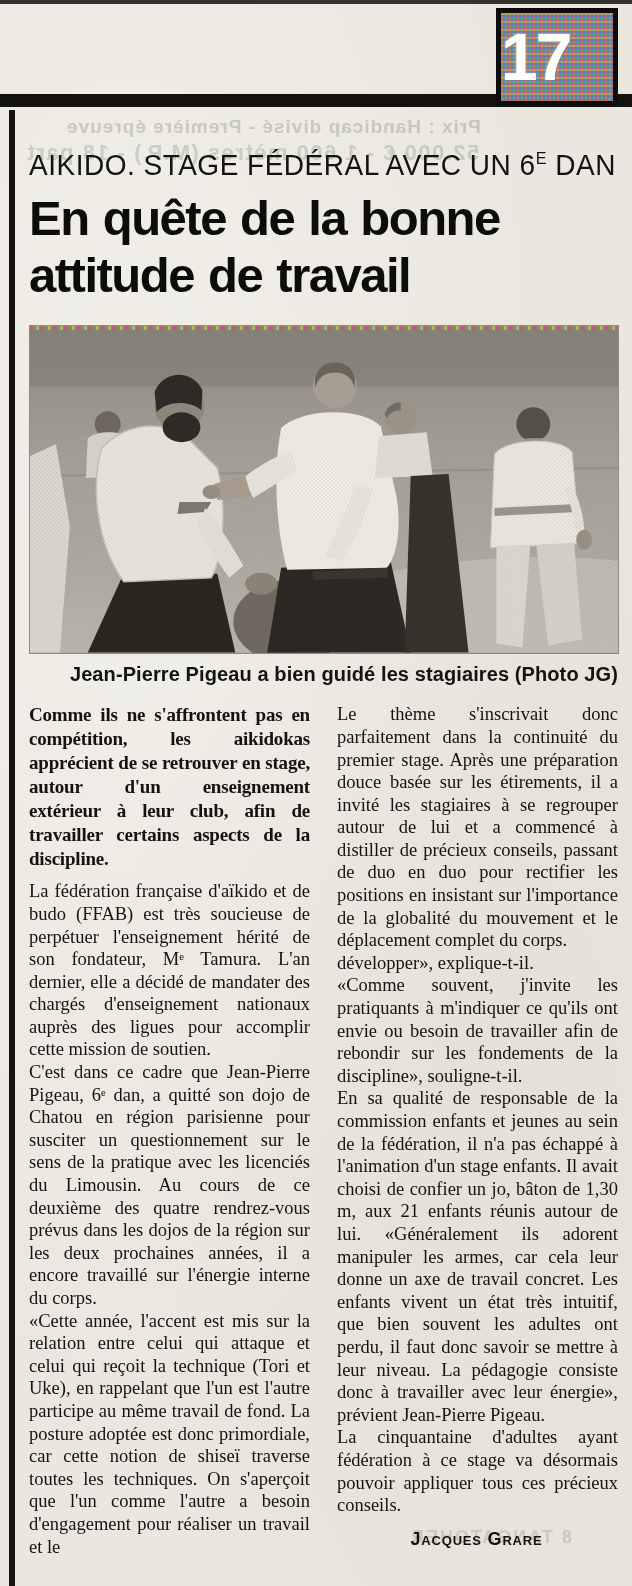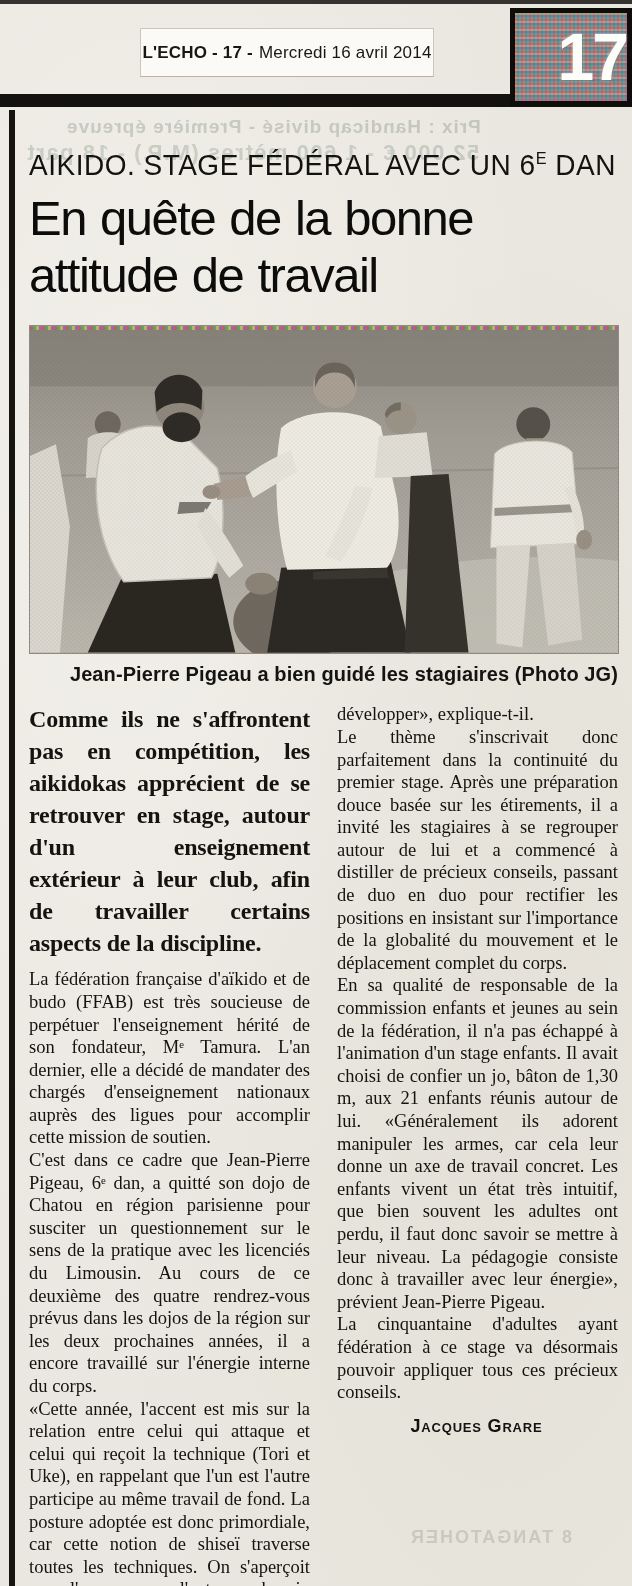--- a/index.html
+++ b/index.html
@@ -17,26 +17,26 @@
   
   .masthead-box{
     position:absolute;top:28px;left:140px;width:292px;height:47px;
     background:#fbfaf6;border:1px solid #ccc6ba;border-bottom-color:#b9b2a5;
     display:flex;align-items:center;justify-content:center;gap:6px;
     font-size:17px;letter-spacing:.2px;
   }
   .masthead-bold{font-weight:700;}
   .masthead-reg{font-weight:400;}
   .pagenum-box{
-    position:absolute;top:8px;right:0;width:112px;height:88px;
+    position:absolute;top:8px;right:14px;width:112px;height:88px;
     border:5px solid #0d0d0b;z-index:3;
     background:
       repeating-linear-gradient(0deg, rgba(205,70,130,.45) 0 2px, rgba(70,165,90,.45) 2px 4px, rgba(80,95,205,.45) 4px 6px, rgba(200,180,70,.45) 6px 8px),
       repeating-linear-gradient(90deg, #c98858 0 2px, #5f89c9 2px 4px, #66b07a 4px 6px, #c060a0 6px 8px);
-    display:flex;align-items:center;justify-content:flex-end;
+    display:flex;align-items:center;justify-content:flex-start;
   }
   .pagenum{
     font-size:66px;font-weight:700;color:#fdfdf9;line-height:1;
     text-shadow:0 0 3px rgba(255,255,255,.6), 1px 1px 0 rgba(0,0,0,.25);
     letter-spacing:-2px;
   }
   .black-rule{position:absolute;top:94px;left:0;width:100%;height:13px;background:#13120f;z-index:2;}
 
   
   .ghost{position:absolute;color:rgba(105,125,100,.30);font-weight:700;transform:scaleX(-1);filter:blur(.6px);white-space:nowrap;z-index:1;}
@@ -49,21 +49,21 @@
     position:absolute;top:110px;left:9px;right:8px;bottom:0;
     border-left:6px solid #16140f;padding:0 6px 0 14px;z-index:2;
   }
   .kicker{
     margin-top:38px;font-size:28px;font-weight:400;color:#121210;
     letter-spacing:.5px;transform:scaleY(1.05);transform-origin:left top;white-space:nowrap;
   }
   .kicker sup{font-size:58%;vertical-align:super;}
   .headline{
     margin-top:10px;width:565px;
-    font-size:49px;line-height:57px;font-weight:400;color:#0c0c0a;
+    font-size:49px;line-height:57px;font-weight:700;color:#0c0c0a;
     letter-spacing:-1.5px;word-spacing:2px;
   }
 
   
   .photo-wrap{
     margin-top:21px;width:588px;height:327px;position:relative;
     border:1px solid #8f8b82;background:#a5a199;overflow:hidden;
   }
   .photo-noise-strip{
     position:absolute;top:0;left:0;width:100%;height:4px;opacity:.75;z-index:2;
@@ -76,37 +76,33 @@
   }
 
   
   .columns{margin-top:17px;display:flex;gap:27px;}
   .col{flex:1;min-width:0;}
   .col p{
     margin:0;font-family:"Liberation Serif",serif;font-size:18.5px;line-height:22.6px;
     text-align:justify;color:#14130f;hyphens:auto;-webkit-hyphens:auto;
   }
   .col p.lead{
-    font-weight:700;font-size:24px;line-height:32px;margin-bottom:9px;letter-spacing:-.2px;
+    font-weight:700;font-size:19px;line-height:24px;margin-bottom:9px;letter-spacing:-.2px;
   }
   .byline{
     margin-top:12px;text-align:center;font-weight:700;font-size:18px;
     font-variant:small-caps;letter-spacing:.8px;color:#131210;padding-right:2px;
   }
 </style>
 </head>
 <body>
 
 <div class="page">
   <div class="scan-top-edge"></div>
 
-  <div class="masthead-box">
-    <span class="masthead-bold">L'ECHO - 17 -</span>
-    <span class="masthead-reg">Mercredi 16 avril 2014</span>
-  </div>
   <div class="pagenum-box">
     <span class="pagenum">17</span>
   </div>
   <div class="black-rule"></div>
 
   <div class="ghost ghost-1">Prix : Handicap divisé - Première épreuve</div>
   <div class="ghost ghost-2">52.000 € - 1 600 mètres (M.P.) - 18 part</div>
   <div class="ghost ghost-3">8 TANGATOHER</div>
 
   <div class="article">
@@ -192,21 +188,22 @@
     <div class="caption">Jean-Pierre Pigeau a bien guidé les stagiaires (Photo JG)</div>
 
     <div class="columns">
       <div class="col">
         <p class="lead">Comme ils ne s'affrontent pas en compétition, les aikidokas apprécient de se retrouver en stage, autour d'un enseignement extérieur à leur club, afin de travailler certains aspects de la discipline.</p>
         <p>La fédération française d'aïkido et de budo (FFAB) est très soucieuse de perpétuer l'enseignement hérité de son fondateur, Mᵉ Tamura. L'an dernier, elle a décidé de mandater des chargés d'enseignement nationaux auprès des ligues pour accomplir cette mission de soutien.</p>
         <p>C'est dans ce cadre que Jean-Pierre Pigeau, 6ᵉ dan, a quitté son dojo de Chatou en région parisienne pour susciter un questionnement sur le sens de la pratique avec les licenciés du Limousin. Au cours de ce deuxième des quatre rendrez-vous prévus dans les dojos de la région sur les deux prochaines années, il a encore travaillé sur l'énergie interne du corps.</p>
         <p>«Cette année, l'accent est mis sur la relation entre celui qui attaque et celui qui reçoit la technique (Tori et Uke), en rappelant que l'un est l'autre participe au même travail de fond. La posture adoptée est donc primordiale, car cette notion de shiseï traverse toutes les techniques. On s'aperçoit que l'un comme l'autre a besoin d'engagement pour réaliser un travail et le</p>
       </div>
       <div class="col">
+        <p>Le thème s'inscrivait donc parfaitement dans la continuité du premier stage. Après une préparation douce basée sur les étirements, il a invité les stagiaires à se regrouper autour de lui et a commencé à distiller de précieux conseils, passant de duo en duo pour rectifier les positions en insistant sur l'importance de la globalité du mouvement et le déplacement complet du corps.</p>
         <p>développer», explique-t-il.</p>
-        <p>Le thème s'inscrivait donc parfaitement dans la continuité du premier stage. Après une préparation douce basée sur les étirements, il a invité les stagiaires à se regrouper autour de lui et a commencé à distiller de précieux conseils, passant de duo en duo pour rectifier les positions en insistant sur l'importance de la globalité du mouvement et le déplacement complet du corps.</p>
+        <p>«Comme souvent, j'invite les pratiquants à m'indiquer ce qu'ils ont envie ou besoin de travailler afin de rebondir sur les fondements de la discipline», souligne-t-il.</p>
         <p>En sa qualité de responsable de la commission enfants et jeunes au sein de la fédération, il n'a pas échappé à l'animation d'un stage enfants. Il avait choisi de confier un jo, bâton de 1,30 m, aux 21 enfants réunis autour de lui. «Généralement ils adorent manipuler les armes, car cela leur donne un axe de travail concret. Les enfants vivent un état très intuitif, que bien souvent les adultes ont perdu, il faut donc savoir se mettre à leur niveau. La pédagogie consiste donc à travailler avec leur énergie», prévient Jean-Pierre Pigeau.</p>
         <p>La cinquantaine d'adultes ayant fédération à ce stage va désormais pouvoir appliquer tous ces précieux conseils.</p>
         <div class="byline">Jacques Grare</div>
       </div>
     </div>
   </div>
 </div>
 
 </body></html>

